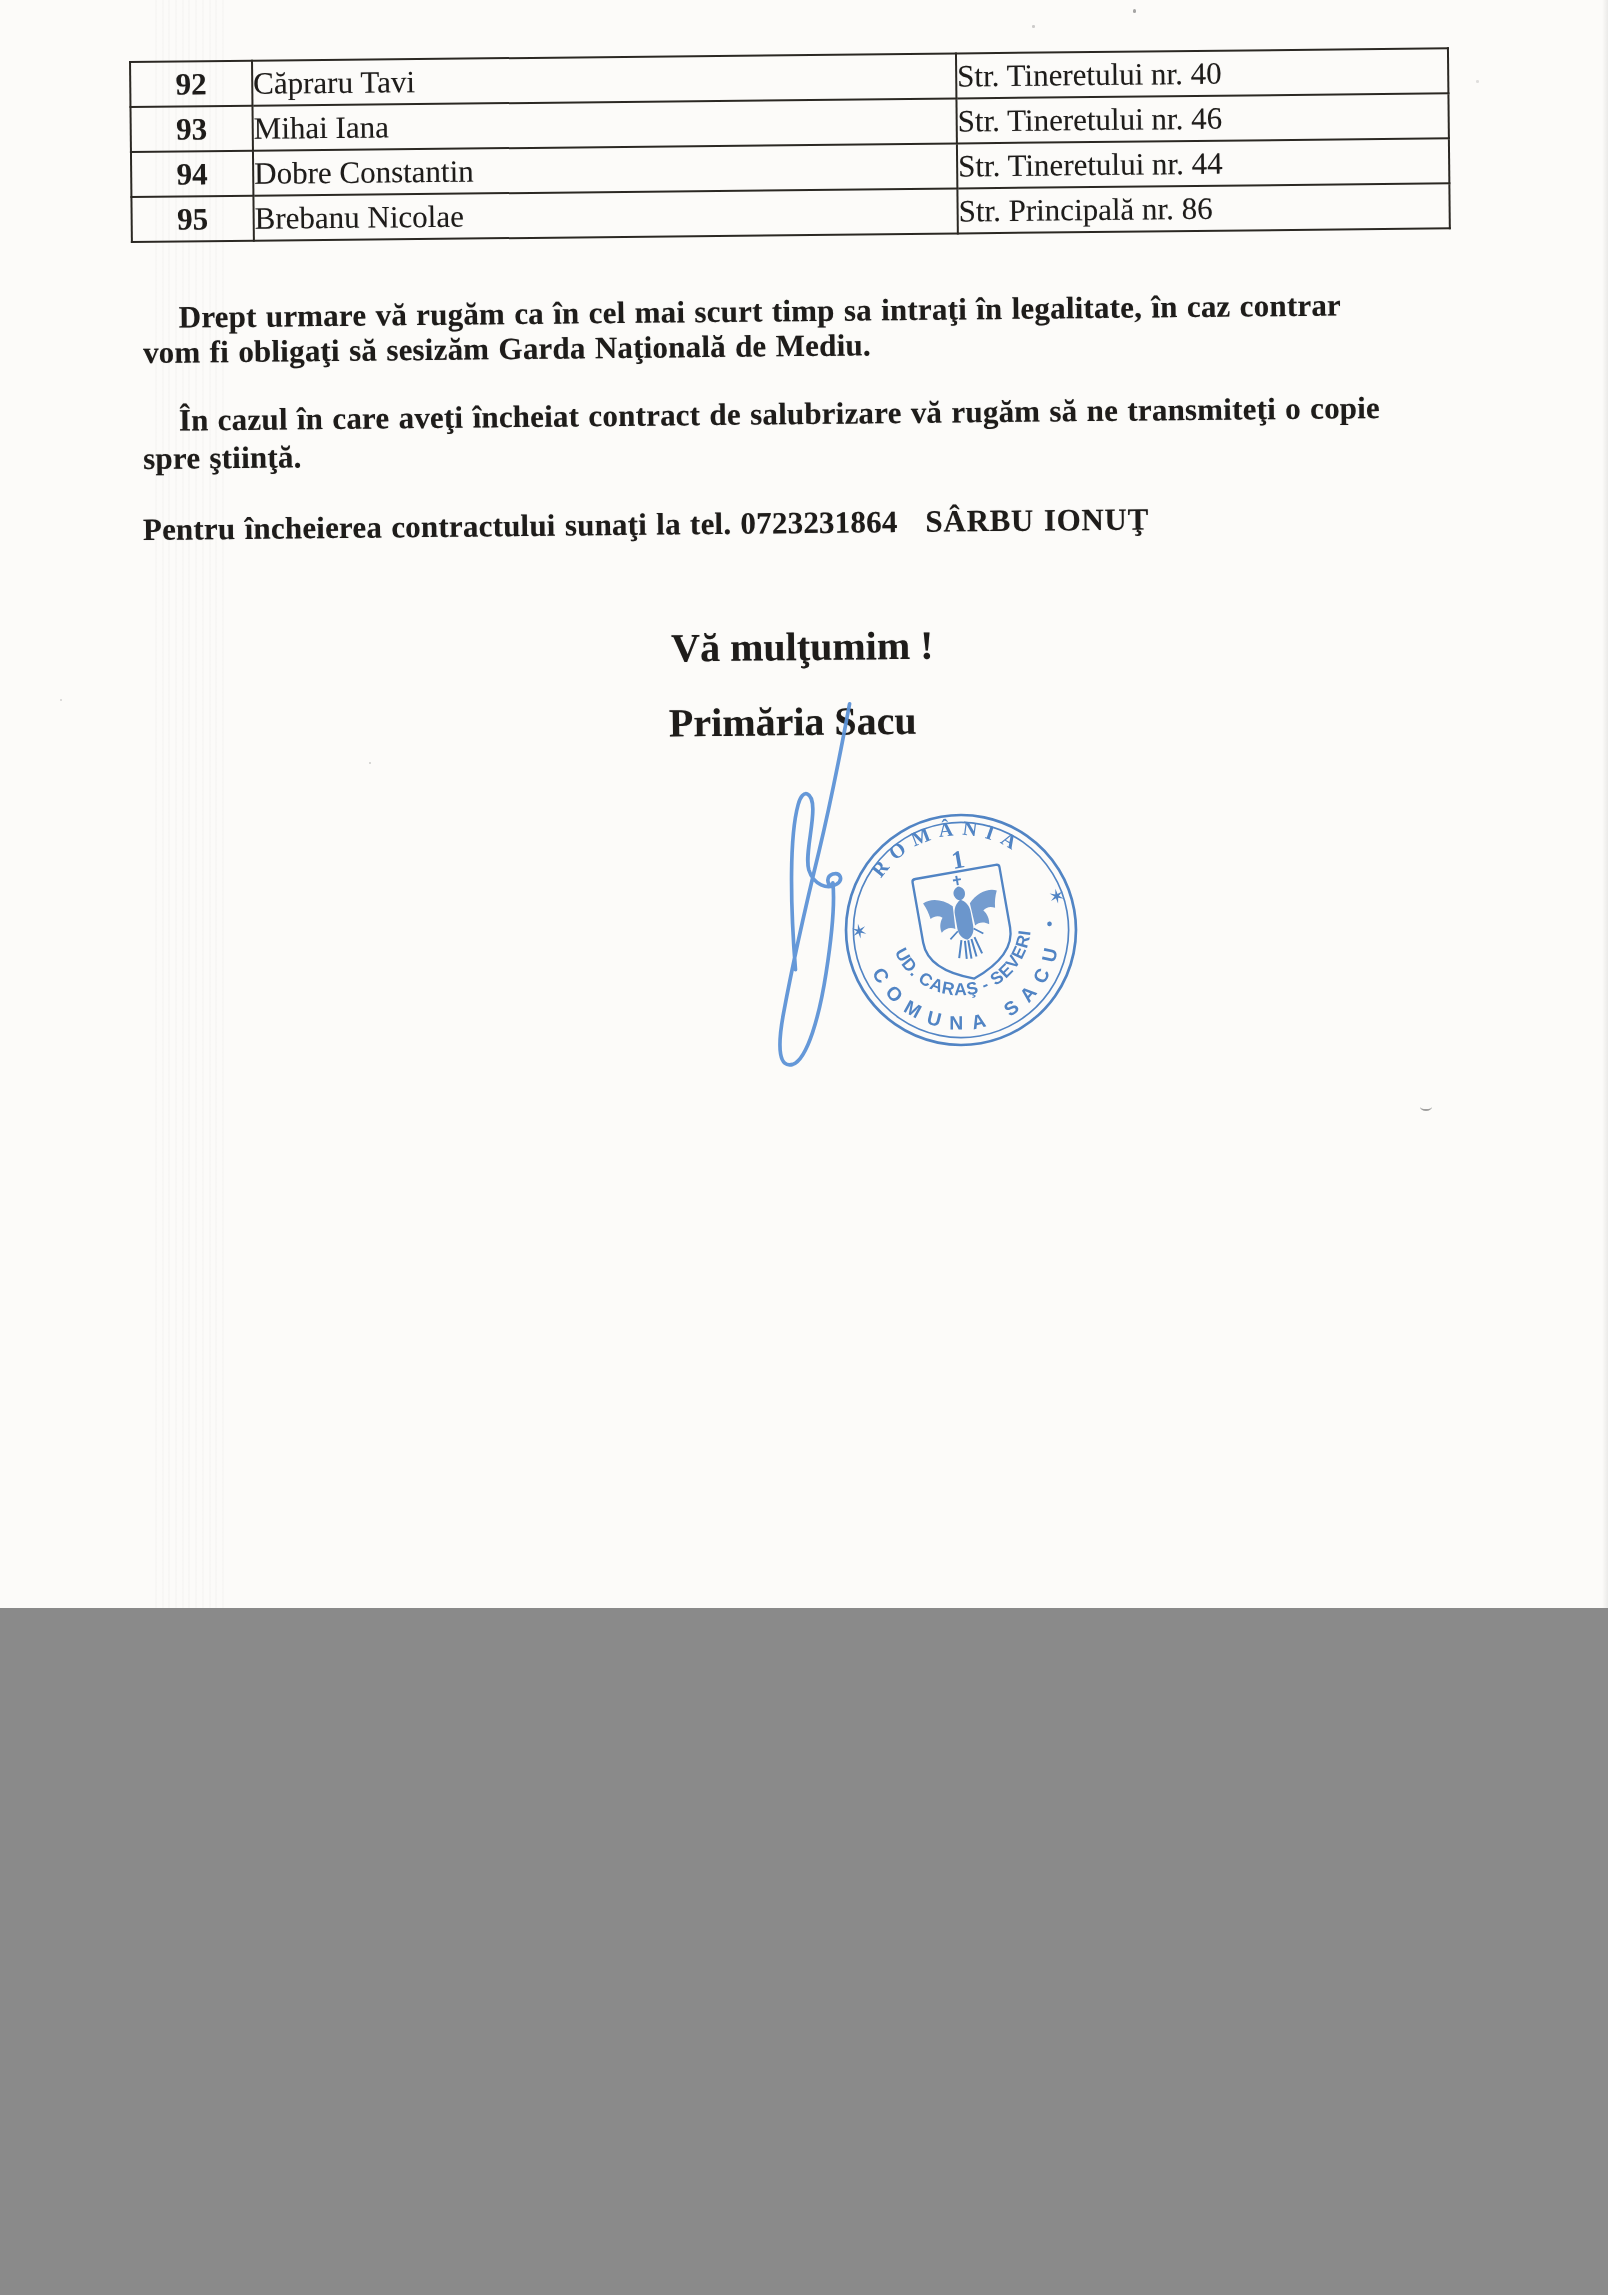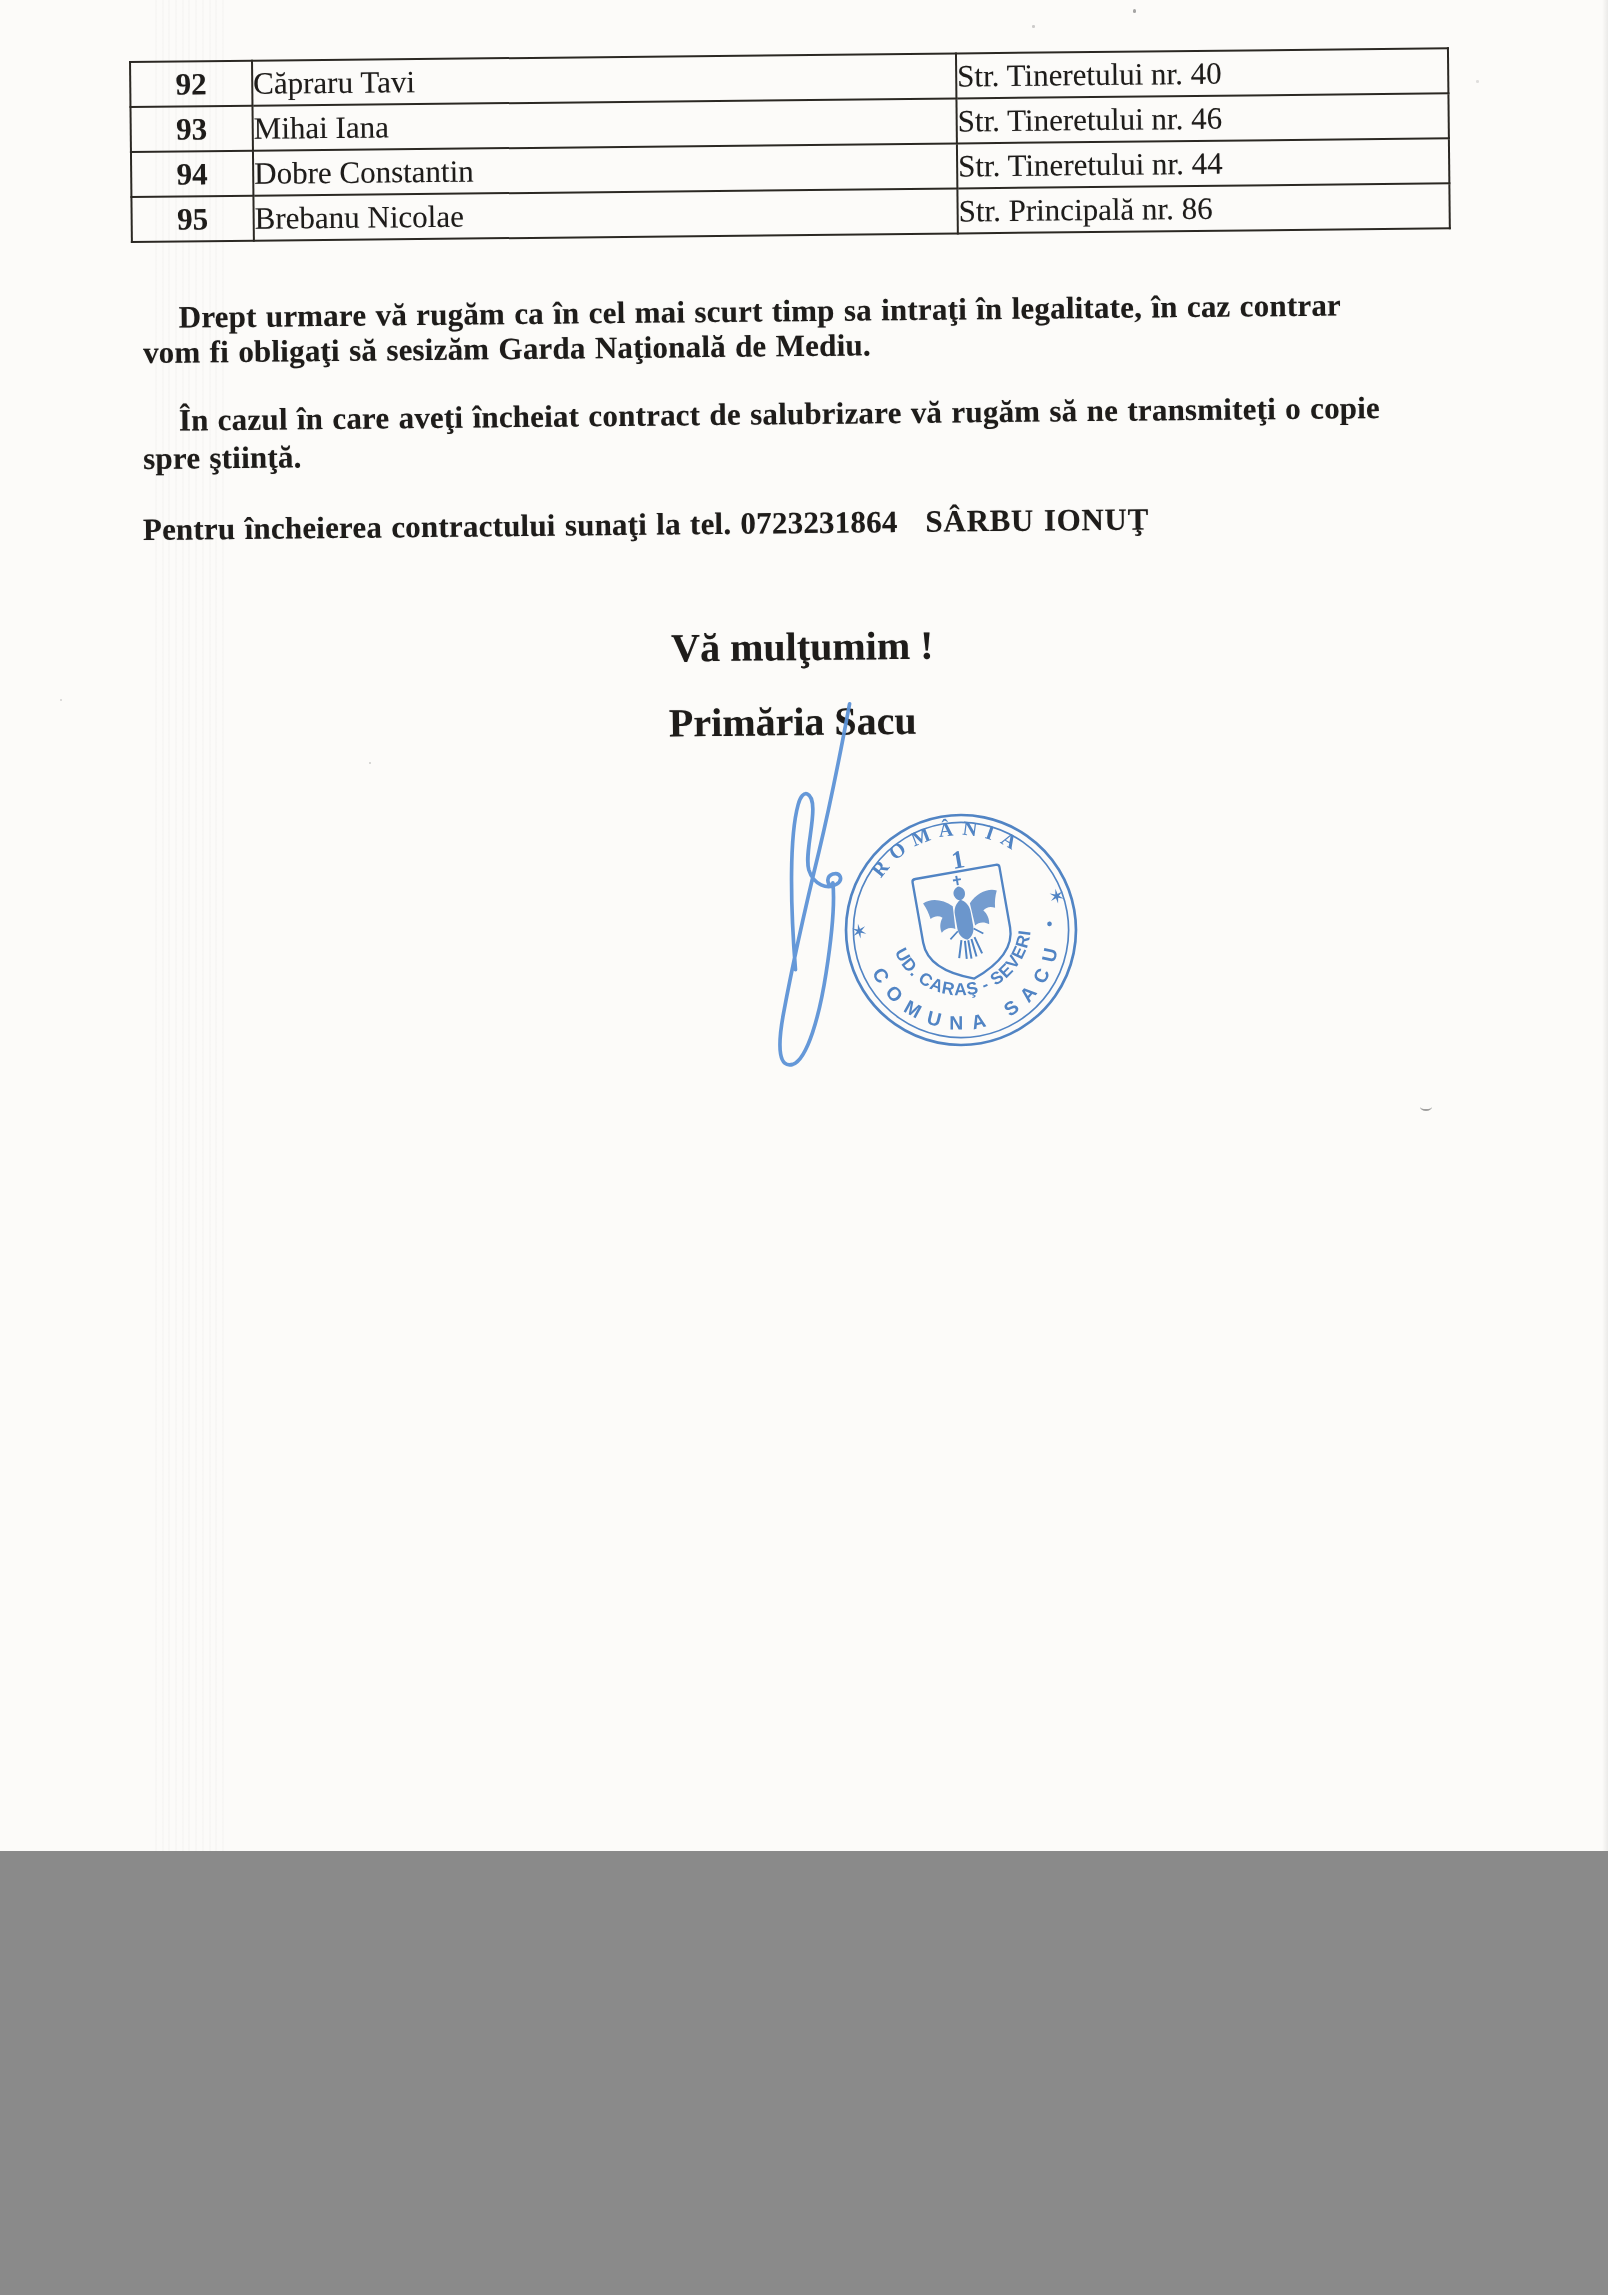--- a/index.html
+++ b/index.html
@@ -1,18 +1,18 @@
 <!DOCTYPE html>
 <html style="font-size:10.7px"><head>
 <meta charset="utf-8">
 <style>
   html,body{margin:0;padding:0;background:#8a8a8a;}
   .page{
     position:relative;
-    width:1609px;height:1851px;
+    width:1609px;height:1608px;
     background:#fcfbf9;
     overflow:hidden;
     font-family:"Liberation Serif","DejaVu Serif",serif;
     color:#1e1c1a;
   }
   
   .streak-left{
     position:absolute;left:155px;top:0;width:73px;height:100%;
     background:repeating-linear-gradient(90deg,rgba(90,90,90,.045) 0 2px,rgba(0,0,0,0) 2px 6.7px);
     filter:blur(0.7px);opacity:.55;

